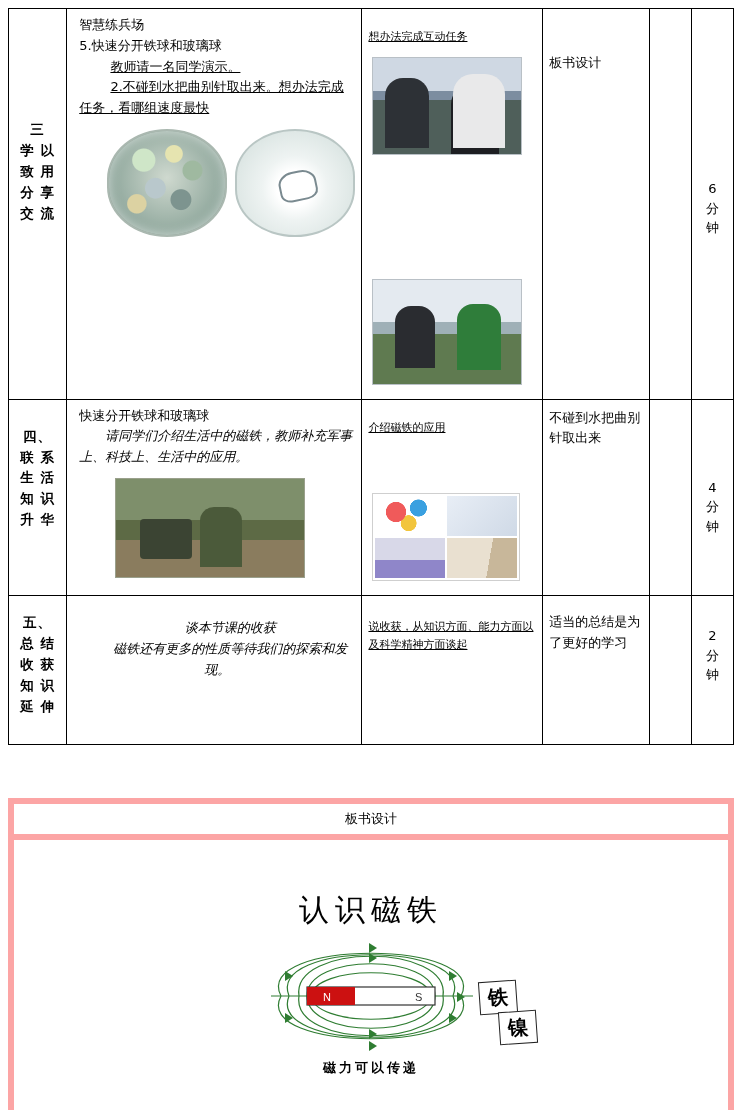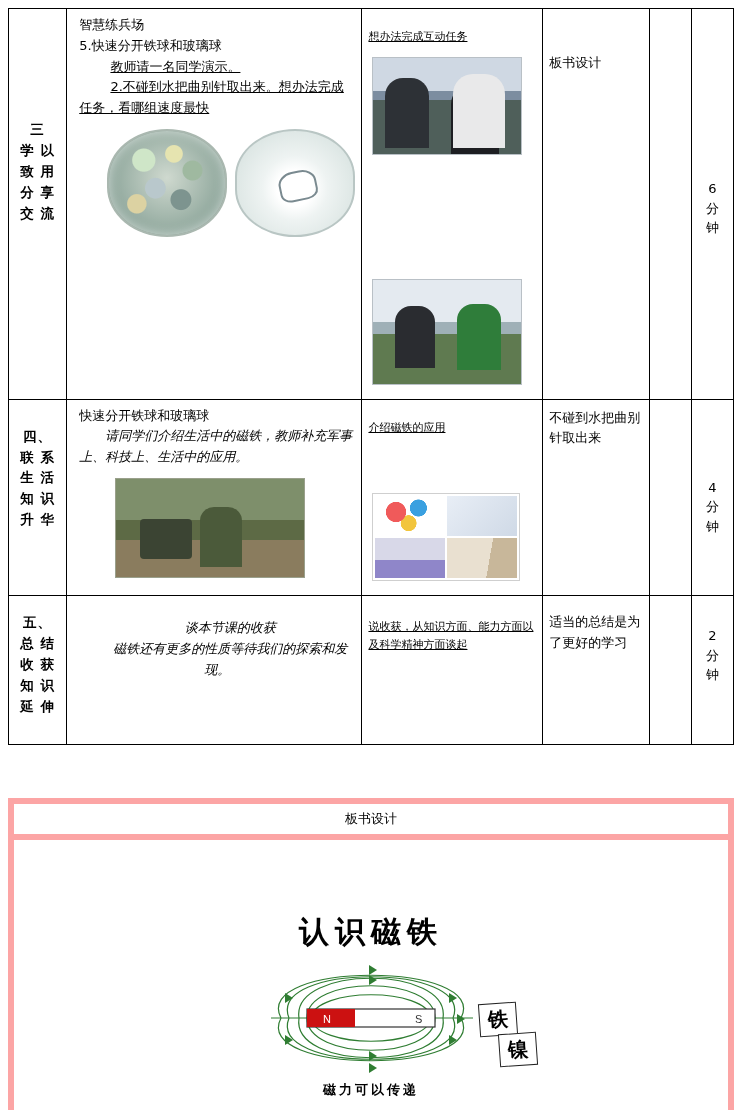--- a/index.html
+++ b/index.html
@@ -243,23 +243,23 @@
     font-size: 13px;
     padding: 6px 0;
   }
   .board-body {
     height: 272px;
     position: relative;
   }
   .board-head {
     text-align: center;
     font-size: 30px;
-    font-weight: bold;
+    font-weight: normal;
     letter-spacing: 6px;
-    margin-top: 72px;
+    margin-top: 50px;
   }
   .magnet-wrap {
     position: relative;
     width: 320px;
     height: 118px;
     margin: 6px auto 0 auto;
   }
   .board-foot {
     text-align: center;
     font-size: 13px;

